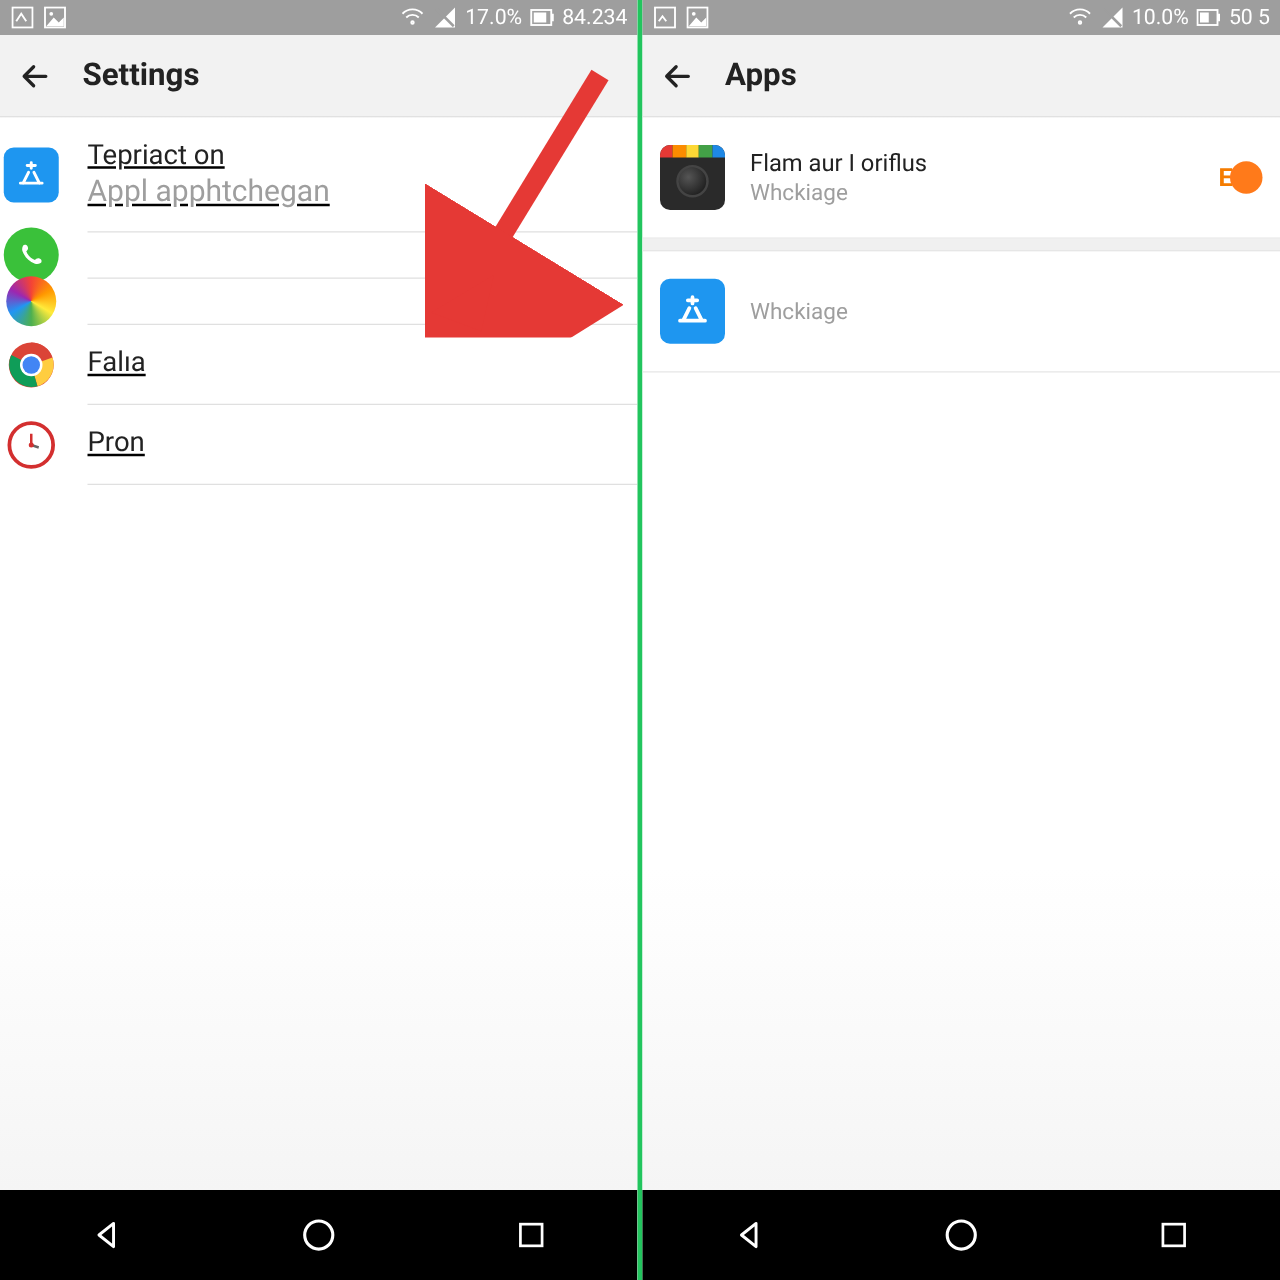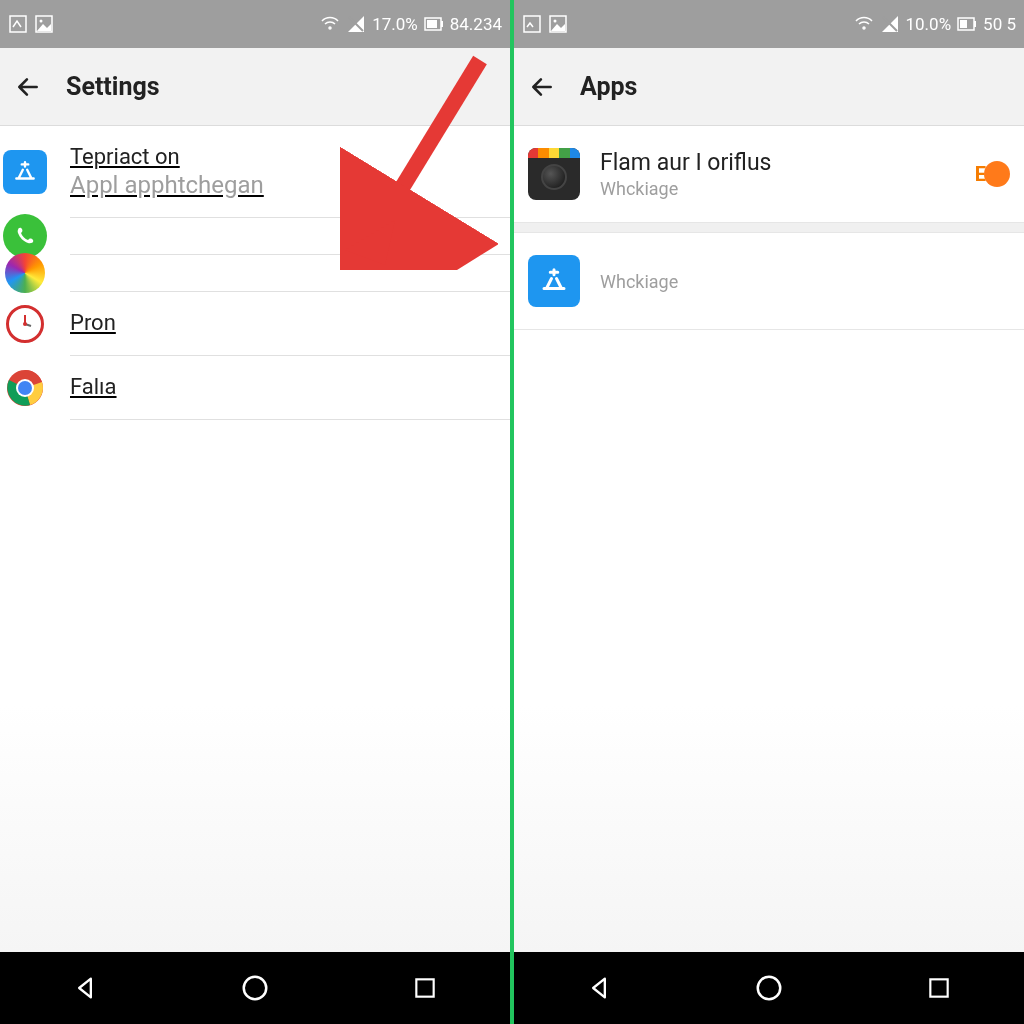--- a/index.html
+++ b/index.html
@@ -16,21 +16,21 @@
     display: flex;
     flex-direction: column;
     background: #fff;
     position: relative;
   }
   .phone + .phone {
     border-left: 4px solid #22c55e;
     justify-content: flex-end;
   }
   .status-bar {
-    height: 48px;
+    height: 28px;
     background: #9e9e9e;
     display: flex;
     align-items: center;
     justify-content: flex-end;
     padding: 0 8px;
     color: #fff;
     font-size: 17px;
     gap: 6px;
   }
   .status-left {
@@ -41,21 +41,21 @@
   }
   .status-icon {
     width: 20px;
     height: 20px;
     display: inline-flex;
     align-items: center;
     justify-content: center;
   }
   .status-icon svg { display: block; }
   .header {
-    height: 78px;
+    height: 66px;
     background: #f2f2f2;
     display: flex;
     align-items: center;
     padding: 0 14px;
     gap: 24px;
     border-bottom: 1px solid #dcdcdc;
   }
   .header-title {
     font-size: 25px;
     font-weight: 700;
@@ -121,21 +121,21 @@
     align-items: center;
     padding: 22px 14px;
     border-bottom: 1px solid #e6e6e6;
     gap: 20px;
   }
   .apps-item .app-icon {
     width: 52px;
     height: 52px;
   }
   .apps-title {
-    font-size: 23px;
+    font-size: 19px;
     color: #222;
     margin-bottom: 2px;
   }
   .apps-sub {
     font-size: 18px;
     color: #9e9e9e;
   }
   .toggle {
     display: flex;
     align-items: center;
@@ -293,53 +293,53 @@
           <svg width="24" height="24" viewBox="0 0 24 24">
               <path d="M6 4 C6 4 8 3 9 5 C10 7 9 8 8 9 C9 12 12 15 15 16 C16 15 17 14 19 15 C21 16 20 18 20 18 C20 18 18 20 15 19 C10 17 7 14 5 9 C4 6 6 4 6 4 Z" fill="#fff"></path>
             </svg>
         </div>
       </div>
     </div>
 
     <div class="list-item">
       <div class="icon-slot">
         <div class="app-icon colorful-circle" style="width:40px;height:40px"></div>
-      </div>
-    </div>
-
-    <div class="list-item">
-      <div class="icon-slot">
-        <div class="app-icon clock-icon" style="width:38px;height:38px">
-          <svg width="32" height="32" viewBox="0 0 32 32" style="position:absolute;left:0;top:0">
-            <line x1="16" y1="16" x2="16" y2="7" stroke="#d32f2f" stroke-width="2"></line>
-            <line x1="16" y1="16" x2="22" y2="18" stroke="#666" stroke-width="2"></line>
-            <circle cx="16" cy="16" r="2" fill="#d32f2f"></circle>
-          </svg>
-        </div>
-      </div>
-      <div class="item-text">
-        <div class="item-title">Pron</div>
       </div>
     </div>
 
     <div class="list-item">
       <div class="icon-slot">
         <div class="app-icon chrome-icon" style="width:40px;height:40px">
           <svg width="40" height="40" viewBox="0 0 40 40">
             <circle cx="20" cy="20" r="18" fill="#db4437"></circle>
             <path d="M20 2 A18 18 0 0 1 37 14 L20 14 Z" fill="#db4437"></path>
             <path d="M37 14 A18 18 0 0 1 25 37 L20 20 Z" fill="#ffcd40"></path>
             <path d="M25 37 A18 18 0 0 1 4 12 L20 20 Z" fill="#0f9d58"></path>
             <circle cx="20" cy="20" r="9" fill="#fff"></circle>
             <circle cx="20" cy="20" r="7" fill="#4285f4"></circle>
           </svg>
         </div>
       </div>
       <div class="item-text">
         <div class="item-title">Falıa</div>
+      </div>
+    </div>
+
+    <div class="list-item">
+      <div class="icon-slot">
+        <div class="app-icon clock-icon" style="width:38px;height:38px">
+          <svg width="32" height="32" viewBox="0 0 32 32" style="position:absolute;left:0;top:0">
+            <line x1="16" y1="16" x2="16" y2="7" stroke="#d32f2f" stroke-width="2"></line>
+            <line x1="16" y1="16" x2="22" y2="18" stroke="#666" stroke-width="2"></line>
+            <circle cx="16" cy="16" r="2" fill="#d32f2f"></circle>
+          </svg>
+        </div>
+      </div>
+      <div class="item-text">
+        <div class="item-title">Pron</div>
       </div>
     </div>
 
   </div>
 
   <svg class="arrow-annotation" style="left:340px;top:50px;width:160px;height:220px" viewBox="0 0 160 220">
     <defs>
       <marker id="ah" markerWidth="14" markerHeight="14" refX="4" refY="7" orient="auto">
         <path d="M0 0 L14 7 L0 14 Z" fill="#e53935"></path>
       </marker>

